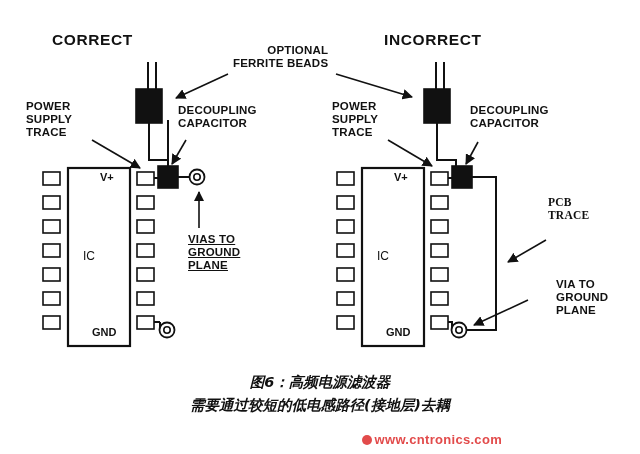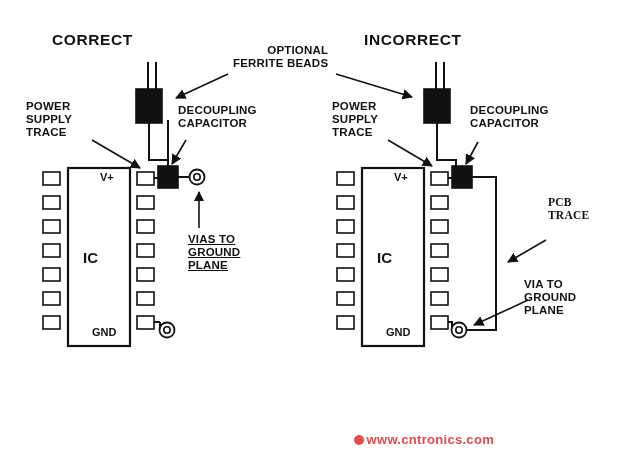--- a/index.html
+++ b/index.html
@@ -40,37 +40,37 @@
   }
   .ann {
     font-size: 11.5px;
     letter-spacing: 0.2px;
   }
   .pin {
     font-size: 11px;
     font-weight: bold;
   }
   .icname {
-    font-size: 15px;
-    font-weight: bold;
+    font-size: 12px;
+    font-weight: normal;
   }
   .caption {
     position: absolute;
     width: 640px;
     text-align: center;
     font-family: "DejaVu Sans", sans-serif;
     font-weight: bold;
     font-size: 14.5px;
     color: #111111;
     font-style: italic;
   }
   .caption .line2 { display: block; margin-top: 4px; }
   .watermark {
     position: absolute;
-    right: 12px;
+    right: 4px;
     bottom: 7px;
     font-family: "Liberation Sans", sans-serif;
     font-size: 13px;
     font-weight: bold;
     color: #e24b4b;
     letter-spacing: 0.3px;
   }
   .wm-dot {
     display: inline-block;
     width: 10px; height: 10px;
@@ -187,21 +187,21 @@
       <path d="M199 228 L199 192" stroke-width="1.6" marker-end="url(#ah)"></path>
 
       <path d="M546 240 L508 262" stroke-width="1.6" marker-end="url(#ah)"></path>
 
       <path d="M528 300 L474 325" stroke-width="1.6" marker-end="url(#ah)"></path>
 
     </g>
   </svg>
 
   <div class="lbl hdr" style="left:52px; top:31px;">CORRECT</div>
-  <div class="lbl hdr" style="left:364px; top:31px;">INCORRECT</div>
+  <div class="lbl hdr" style="left:384px; top:31px;">INCORRECT</div>
 
   <div class="lbl ann" style="left:233px; top:44px; text-align:right;">OPTIONAL
 FERRITE BEADS</div>
 
   <div class="lbl ann" style="left:26px; top:100px;">POWER
 SUPPLY
 TRACE</div>
   <div class="lbl ann" style="left:332px; top:100px;">POWER
 SUPPLY
 TRACE</div>
@@ -210,30 +210,34 @@
 CAPACITOR</div>
   <div class="lbl ann" style="left:470px; top:104px;">DECOUPLING
 CAPACITOR</div>
 
   <div class="lbl ann" style="left:188px; top:233px;text-decoration:underline;">VIAS TO
 GROUND
 PLANE</div>
 
   <div class="lbl ann" style="left:548px; top:196px;font-family:Liberation Serif, serif;">PCB
 TRACE</div>
-  <div class="lbl ann" style="left:524px; top:278px;">VIA TO
+  <div class="lbl ann" style="left:556px; top:278px;">VIA TO
 GROUND
 PLANE</div>
 
   <div class="lbl pin" style="left:100px; top:171px;">V+</div>
   <div class="lbl pin" style="left:92px; top:326px;">GND</div>
   <div class="lbl icname" style="left:83px; top:250px;">IC</div>
 
   <div class="lbl pin" style="left:394px; top:171px;">V+</div>
   <div class="lbl pin" style="left:386px; top:326px;">GND</div>
   <div class="lbl icname" style="left:377px; top:250px;">IC</div>
 
+  <div class="caption" style="top:373px;">
+    <span>图6：高频电源滤波器</span>
+    <span class="line2">需要通过较短的低电感路径(接地层)去耦</span>
+  </div>
 
   <div class="watermark">
     <span class="wm-dot"></span><span>www.cntronics.com</span>
   </div>
 
 </div>
 
 </body></html>

